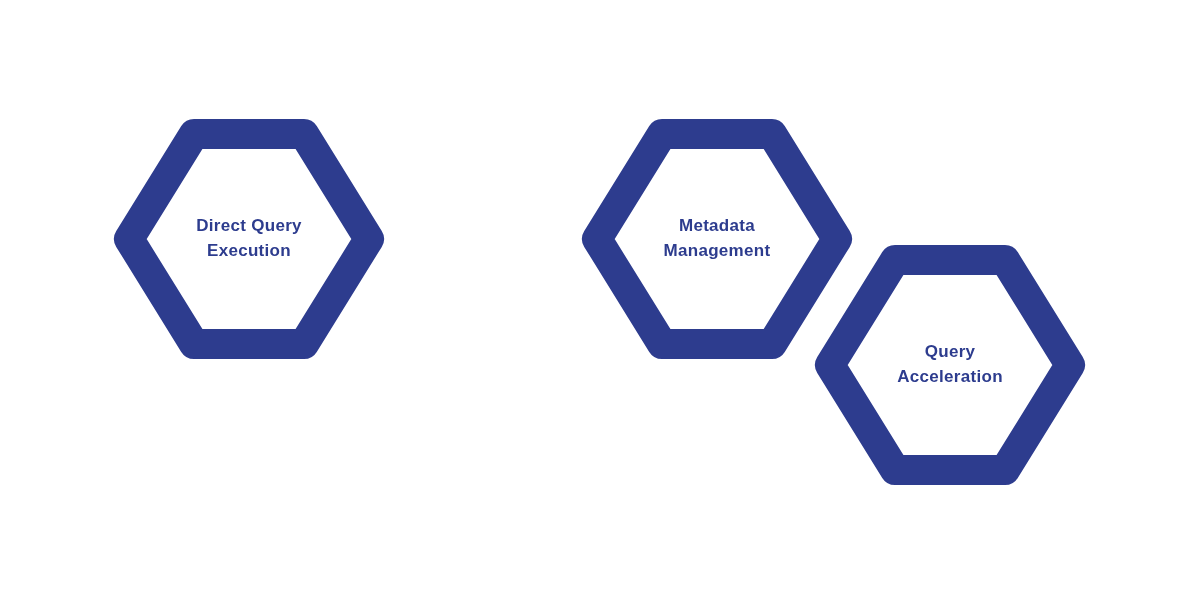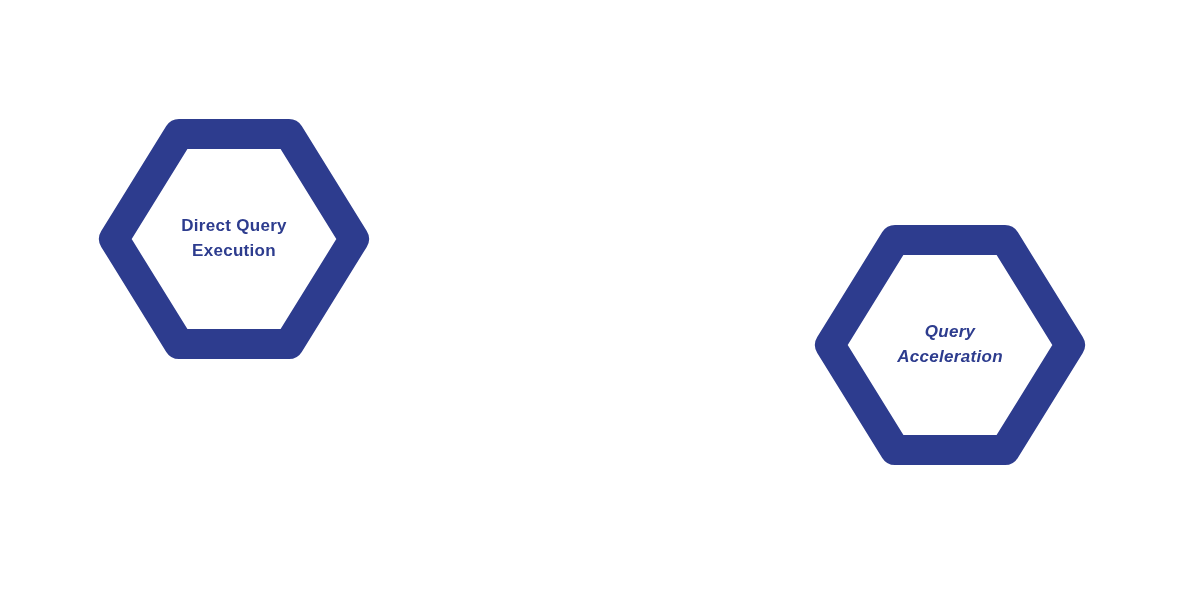--- a/index.html
+++ b/index.html
@@ -47,39 +47,46 @@
     text-align: center;
     white-space: pre-line;
     color: var(--accent);
     font-weight: bold;
     font-size: 17px;
     line-height: 1.45;
     letter-spacing: 0.3px;
     padding: 0 40px;
   }
   
-  .hex-1 { left: 98px; top: 118px; }
+  .hex-1 { left: 113px; top: 118px; }
   .hex-2 { left: 346px; top: 240px; }
   .hex-3 { left: 581px; top: 118px; }
-  .hex-4 { left: 814px; top: 224px; font-style: italic; }
+  .hex-4 { left: 814px; top: 244px; }
 </style>
 </head>
 <body>
 
 <div class="canvas">
 
   <div class="hex hex-1">
     <svg viewBox="0 0 272 242" aria-hidden="true">
       <polygon class="hex-shape-poly" points="16,121 81,16 191,16 256,121 191,226 81,226"></polygon>
     </svg>
     <div class="hex-label">Direct Query
 Execution</div>
   </div>
 
 
+  <div class="hex hex-3">
+    <svg viewBox="0 0 272 242" aria-hidden="true">
+      <polygon class="hex-shape-poly" points="16,121 81,16 191,16 256,121 191,226 81,226"></polygon>
+    </svg>
+    <div class="hex-label">Metadata
+Management</div>
+  </div>
 
   <div class="hex hex-4">
     <svg viewBox="0 0 272 242" aria-hidden="true">
       <polygon class="hex-shape-poly" points="16,121 81,16 191,16 256,121 191,226 81,226"></polygon>
     </svg>
     <div class="hex-label">Query
 Acceleration</div>
   </div>
 
 </div>

